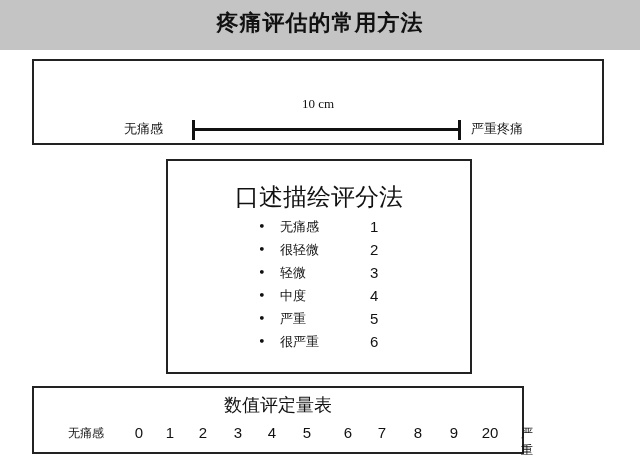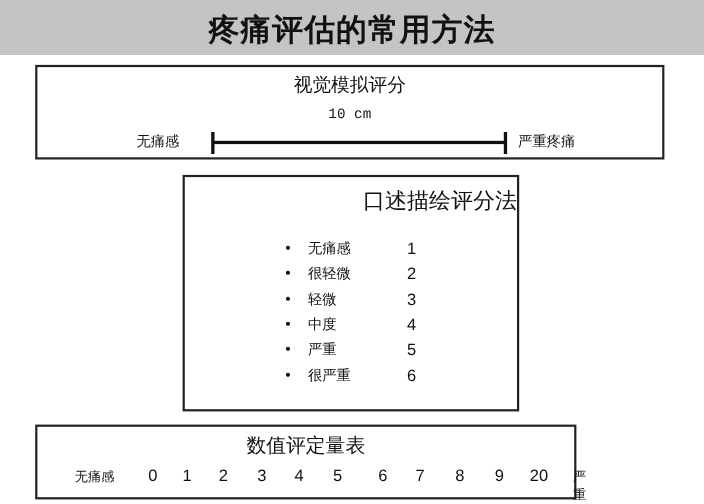--- a/index.html
+++ b/index.html
@@ -1,50 +1,49 @@
 <!DOCTYPE html>
 <html><head>
 <meta charset="utf-8">
 <style>
   html,body{margin:0;padding:0;}
   body{width:640px;height:458px;background:#fff;position:relative;overflow:hidden;font-family:"DejaVu Serif","Liberation Serif",serif;color:#111;}
   .header{position:absolute;left:0;top:0;width:640px;height:50px;background:#c4c4c4;}
-  .header .title{position:absolute;left:0;right:0;top:8px;text-align:center;font-size:28px;font-weight:bold;letter-spacing:1px;}
+  .header .title{position:absolute;left:0;right:0;top:8px;text-align:center;font-size:22px;font-weight:bold;letter-spacing:1px;}
   .box{position:absolute;border:2px solid #222;background:#fff;box-sizing:border-box;}
   .vas{left:32px;top:59px;width:572px;height:86px;}
   .vas .vtitle{position:absolute;left:0;right:0;top:5px;text-align:center;font-size:17px;}
-  .vas .len{position:absolute;left:0;right:0;top:35px;text-align:center;font-family:Liberation Mono, monospace;font-size:13px;}
+  .vas .len{position:absolute;left:0;right:0;top:35px;text-align:center;font-family:Liberation Serif, serif;font-size:13px;}
   .vas .lab-left{position:absolute;left:90px;top:59px;font-size:13px;}
   .vas .lab-right{position:absolute;left:437px;top:59px;font-size:13px;}
   .vas .line{position:absolute;left:160px;top:67px;width:266px;height:3px;background:#111;}
   .vas .tick-l{position:absolute;left:158px;top:59px;width:3px;height:20px;background:#111;}
   .vas .tick-r{position:absolute;left:424px;top:59px;width:3px;height:20px;background:#111;}
   .vrs{left:166px;top:159px;width:306px;height:215px;}
-  .vrs .vtitle{position:absolute;left:0;right:0;top:8px;text-align:right;font-size:20px;}
+  .vrs .vtitle{position:absolute;left:0;right:0;top:20px;text-align:center;font-size:24px;}
   .vrs ul{list-style:none;margin:0;padding:0;position:absolute;left:90px;top:54px;}
   .vrs li{height:23px;line-height:23px;font-size:13px;position:relative;width:130px;}
   .vrs li .bullet{position:absolute;left:0;top:0;font-size:13px;}
   .vrs li .label{position:absolute;left:22px;top:0;}
   .vrs li .num{position:absolute;left:112px;top:0;font-family:"Liberation Sans","DejaVu Sans",sans-serif;font-size:15px;}
   .nrs{left:32px;top:386px;width:492px;height:68px;}
   .nrs .vtitle{position:absolute;left:0;right:0;top:5px;text-align:center;font-size:18px;}
   .nrs .row{position:absolute;left:0;right:0;top:36px;height:20px;font-size:12px;}
   .nrs .lab-left{position:absolute;left:34px;top:1px;}
   .nrs .lab-right{position:absolute;left:487px;top:1px;}
   .nrs .n{position:absolute;top:0;font-family:"Liberation Sans","DejaVu Sans",sans-serif;font-size:15px;transform:translateX(-50%);}
 </style>
 </head>
 <body>
 
 <div class="header">
   <div class="title">疼痛评估的常用方法</div>
 </div>
 
 <div class="box vas">
-  <div class="vtitle">视觉模拟评分</div>
   <div class="len">10 cm</div>
   <div class="lab-left">无痛感</div>
   <div class="tick-l"></div>
   <div class="line"></div>
   <div class="tick-r"></div>
   <div class="lab-right">严重疼痛</div>
 </div>
 
 <div class="box vrs">
   <div class="vtitle">口述描绘评分法</div>

